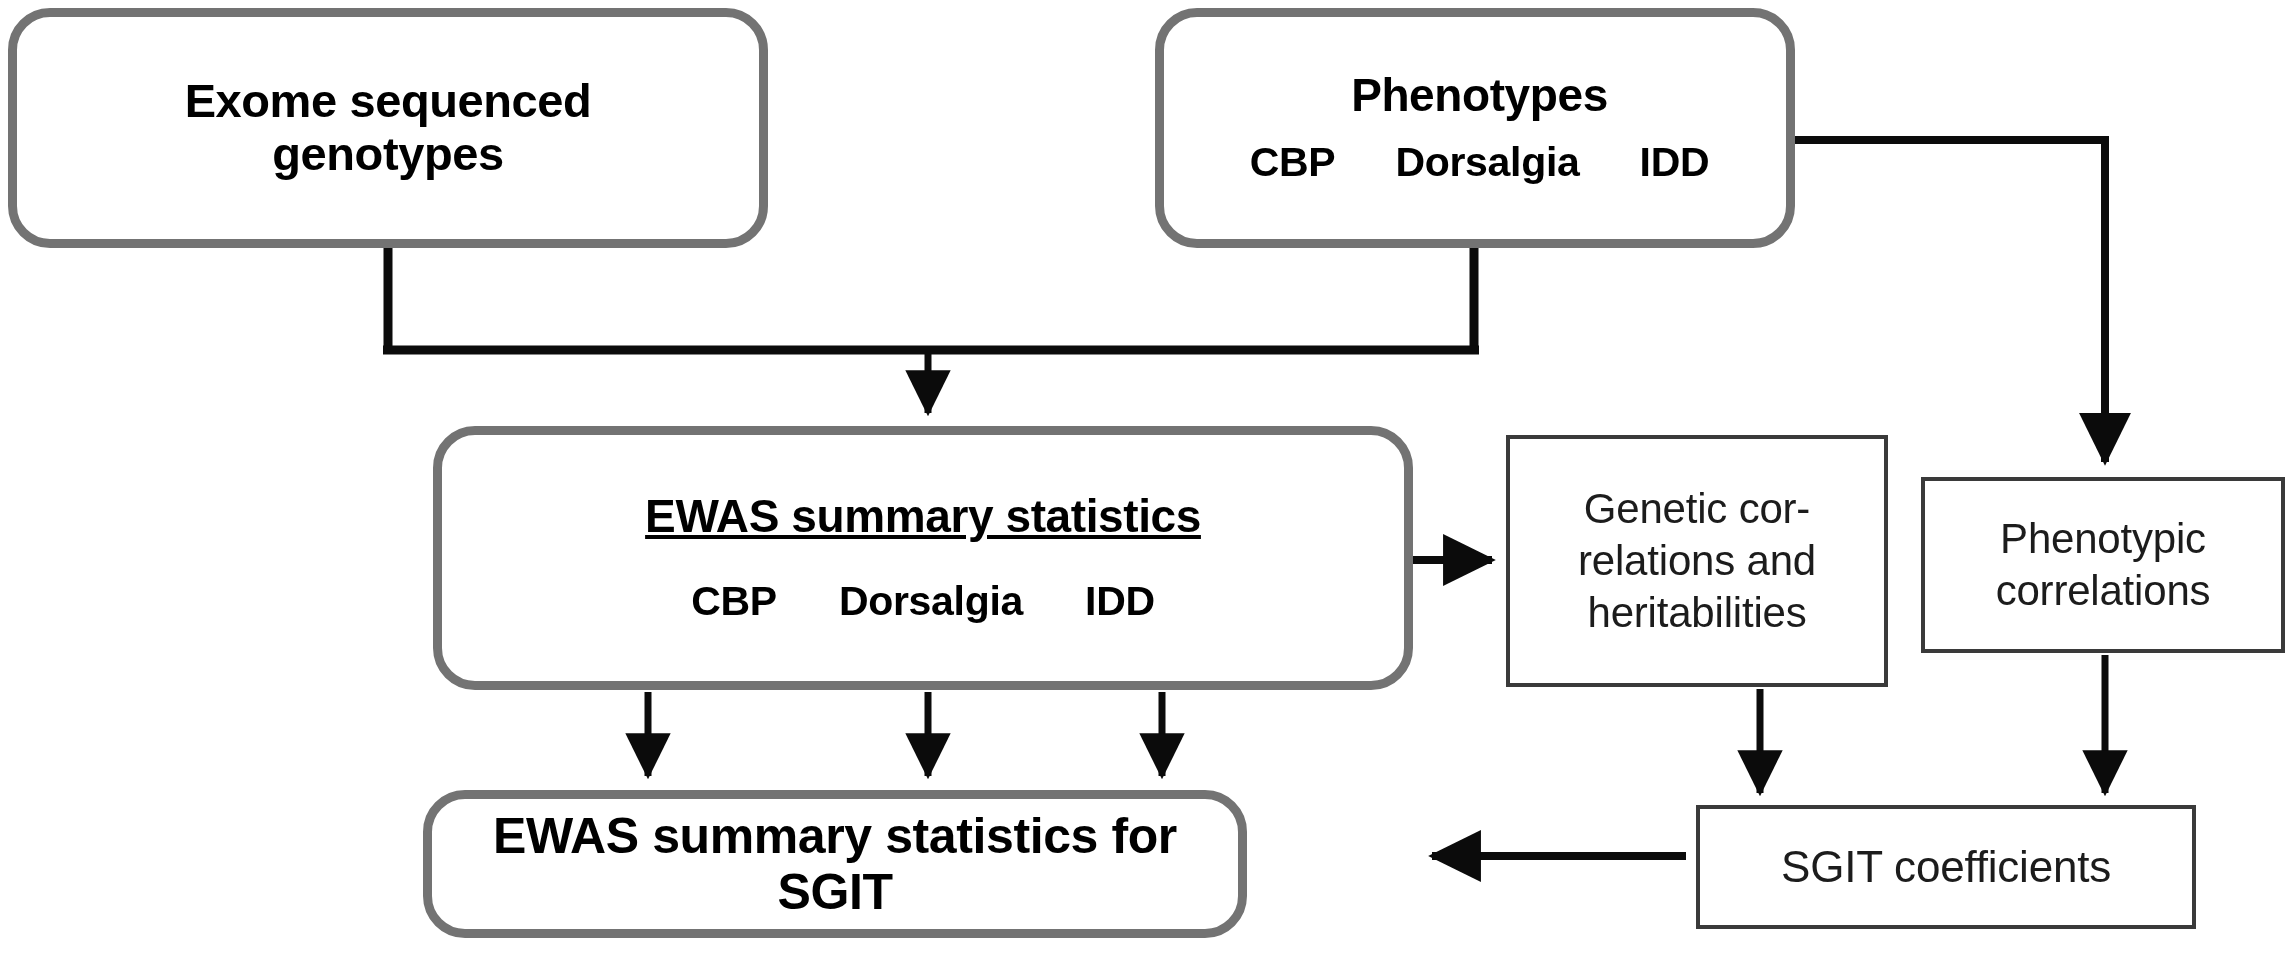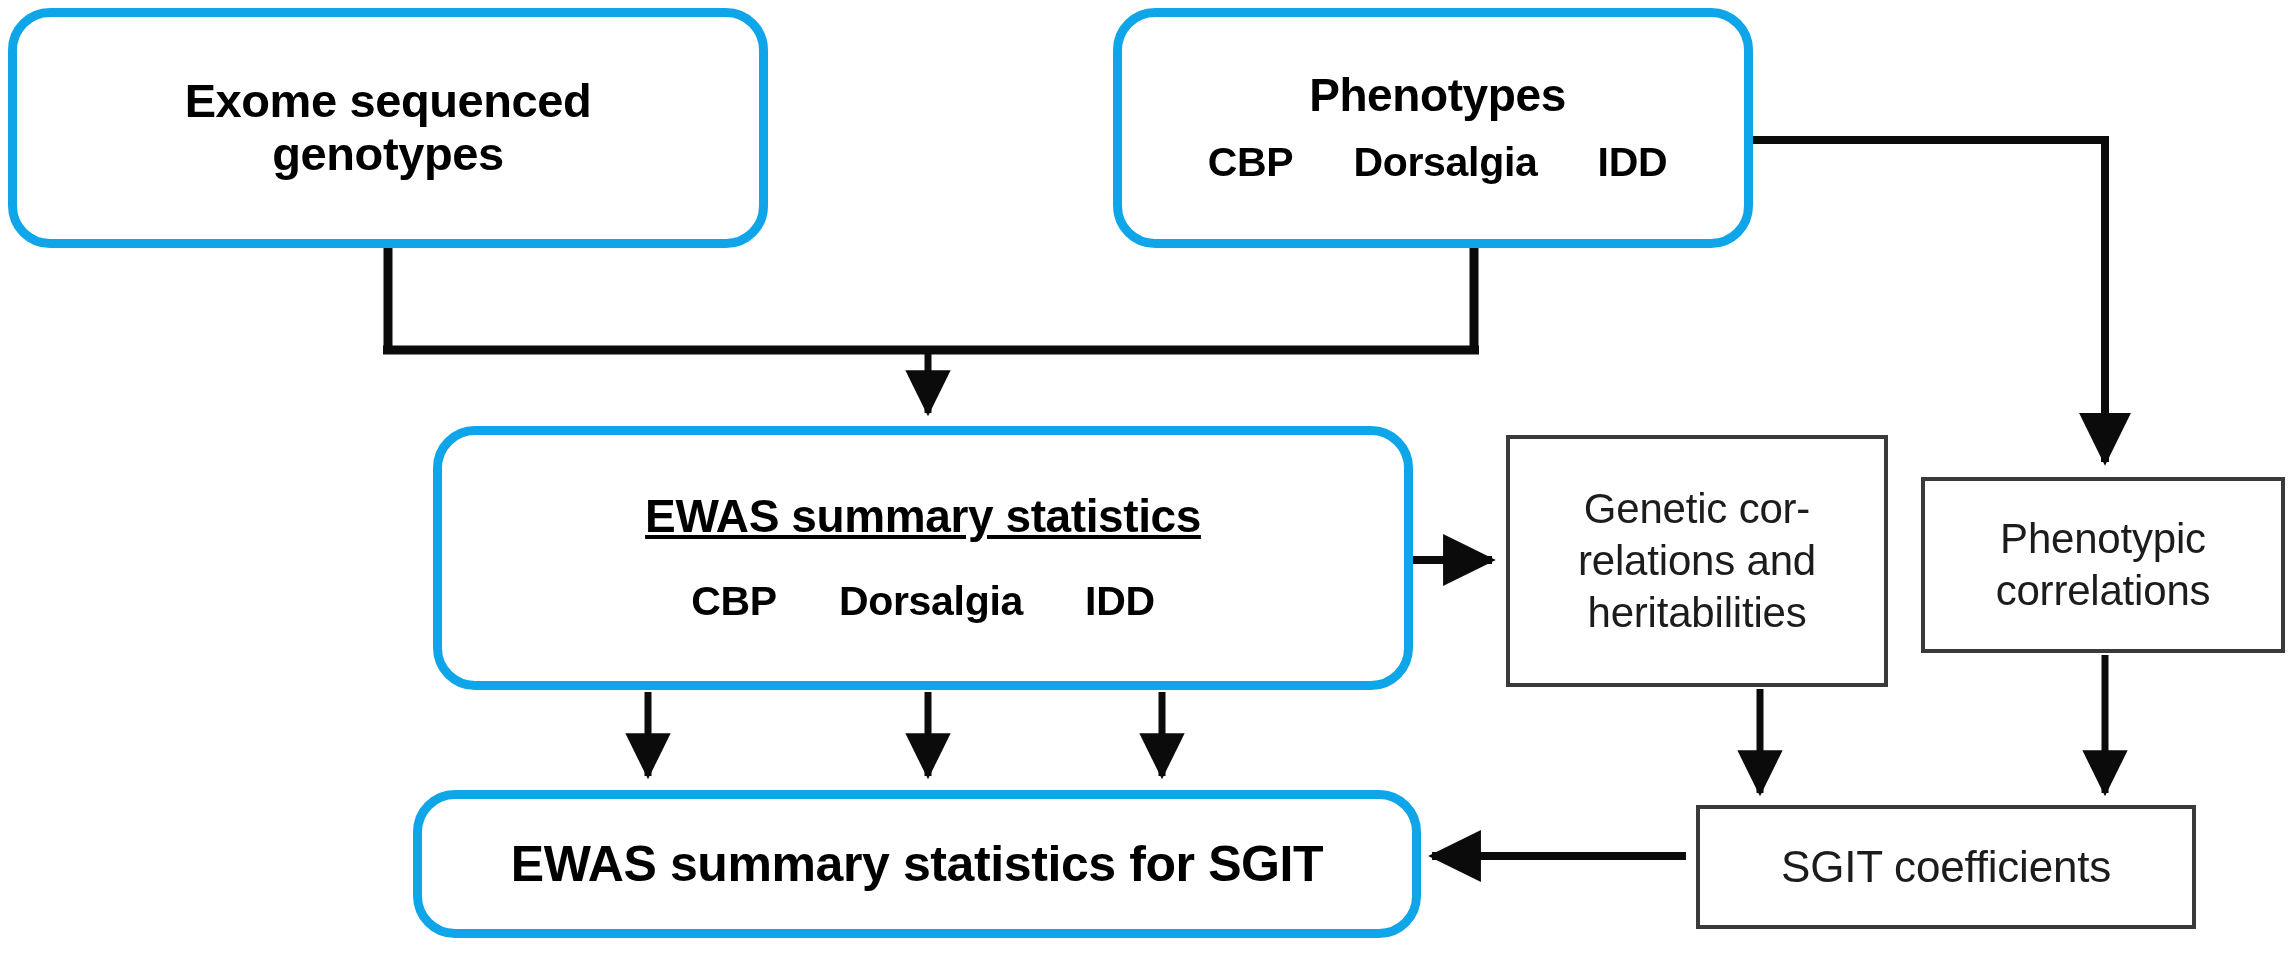--- a/index.html
+++ b/index.html
@@ -33,21 +33,21 @@
     background: #ffffff;
     display: flex;
     flex-direction: column;
     align-items: center;
     justify-content: center;
     text-align: center;
     color: #000000;
   }
   
   .node.primary {
-    border: 9px solid #0ea5e9;
+    border: 9px solid #737373;
     border-radius: 42px;
     font-weight: bold;
   }
   
   .node.secondary {
     border: 4px solid #3a3a3a;
     border-radius: 0;
     font-weight: normal;
   }
   .node-title {
@@ -77,21 +77,21 @@
     color: #1c1c1c;
   }
 
   
   #node-exome {
     left: 8px;  top: 8px;  width: 760px;  height: 240px;
   }
   #node-exome .node-title { font-size: 47px; }
 
   #node-phenotypes {
-    left: 1113px; top: 8px; width: 640px; height: 240px; padding-left: 9px;
+    left: 1155px; top: 8px; width: 640px; height: 240px; padding-left: 9px;
   }
   #node-phenotypes .node-title { margin-bottom: 18px; }
   #node-phenotypes .node-subrow { gap: 60px; }
 
   #node-ewas {
     left: 433px; top: 426px; width: 980px; height: 264px;
   }
   #node-ewas .node-title { margin-bottom: 36px; text-decoration: underline; }
   #node-ewas .node-subrow { gap: 62px; }
 
@@ -99,21 +99,21 @@
     left: 1506px; top: 435px; width: 382px; height: 252px;
     padding: 16px 14px;
   }
 
   #node-phenocorr {
     left: 1921px; top: 477px; width: 364px; height: 176px;
     padding: 0 14px;
   }
 
   #node-ewas-sgit {
-    left: 413px; top: 790px; width: 1008px; height: 148px;
+    left: 423px; top: 790px; width: 824px; height: 148px;
   }
   #node-ewas-sgit .node-title { font-size: 50px; }
 
   #node-sgit-coef {
     left: 1688px; top: 805px; width: 500px; height: 124px; margin-left: 8px;
   }
   #node-sgit-coef .plain-text { font-size: 44px; }
 </style>
 </head>
 <body>

